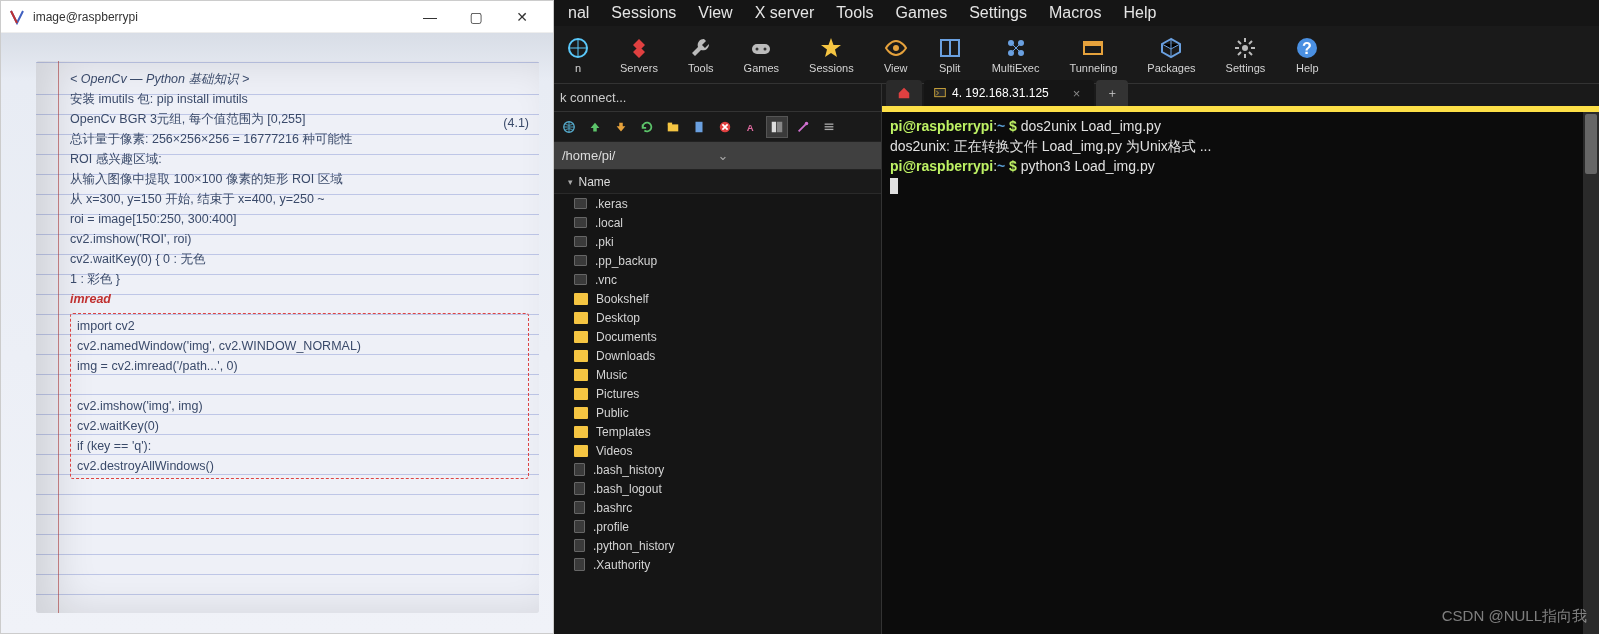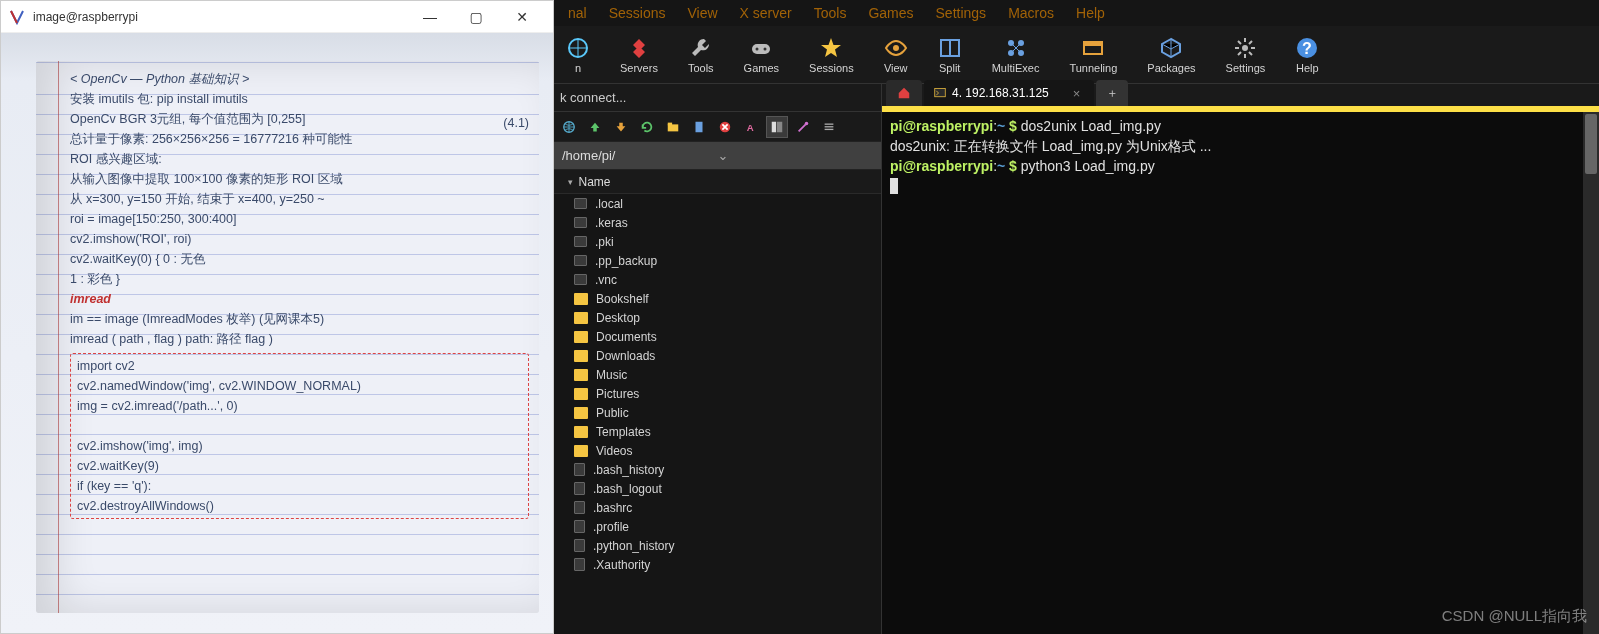--- a/index.html
+++ b/index.html
@@ -34,21 +34,21 @@
 .hw-page { float:right;margin-top:44px; }
 .hw-red { color:#c03030; font-weight:bold; font-style:italic; }
 .dashed {
   border:1.5px dashed #d44; border-radius:3px;
   padding:2px 6px; margin-top:4px;
 }
 
 
 .moba { flex: 1; height: 634px; background: #1e1e1e; display: flex; flex-direction: column; position: relative; }
 .menubar { height: 26px; background: #151515; display: flex; align-items: center; padding-left: 4px; gap: 2px; }
-.menuitem { color: #a16207; font-size: 14px; padding: 2px 10px; cursor: pointer; }
+.menuitem { color: #e5e5e5; font-size: 16px; padding: 2px 10px; cursor: pointer; }
 
 .toolbar { height: 58px; background: #1a1a1a; display: flex; align-items: center; padding-left: 6px; gap: 18px; border-bottom: 1px solid #333; }
 .toolbtn { display: flex; flex-direction: column; align-items: center; gap: 2px; cursor: pointer; padding: 2px 6px; }
 .toolbtn .toollabel { color: #d4d4d4; font-size: 11px; }
 .toolbtn svg { width: 24px; height: 24px; }
 
 .midrow { flex: 1; display: flex; min-height: 0; }
 
 
 .sidebar { width: 328px; background: #202020; display: flex; flex-direction: column; border-right: 1px solid #333; }
@@ -117,31 +117,27 @@
           <div>总计量于像素: 256×256×256 = 16777216 种可能性</div>
           <div>ROI 感兴趣区域:</div>
           <div>   从输入图像中提取 100×100 像素的矩形 ROI 区域</div>
           <div>   从 x=300, y=150 开始, 结束于 x=400, y=250  ~</div>
           <div>      roi = image[150:250, 300:400]</div>
           <div>      cv2.imshow('ROI', roi)</div>
           <div>      cv2.waitKey(0)                      { 0 : 无色</div>
           <div>                                                     1 : 彩色 }</div>
         </div>
       <div><span class="hw-red">imread</span></div>
-      <div id="hw-imread">
-          <div>im == image             (ImreadModes 枚举)    (见网课本5)</div>
-          <div>imread ( path , flag )      path: 路径   flag )</div>
-        </div>
       <div class="dashed" id="hw-dashed">
           <div>import cv2</div>
           <div>cv2.namedWindow('img', cv2.WINDOW_NORMAL)</div>
           <div>img = cv2.imread('/path...', 0)</div>
           <div>&nbsp;</div>
           <div>cv2.imshow('img', img)</div>
-          <div>cv2.waitKey(9)</div>
+          <div>cv2.waitKey(0)</div>
           <div>if (key == 'q'):</div>
           <div>cv2.destroyAllWindows()</div>
         </div>
     </div>
   </div>
 </div>
 
 <div class="moba">
   <div class="menubar" id="menubar">
       <div class="menuitem">nal</div>
@@ -317,25 +313,25 @@
         <span>/home/pi/</span>
         <span class="dd">⌄</span>
       </div>
       <div class="colhead">
           <span class="tri">▾</span>
           <span>Name</span>
         </div>
       <div class="filelist" id="filelist">
           <div class="fileitem">
             <div class="ficon hfolder"></div>
+            <span>.keras</span>
+          </div>
+          <div class="fileitem">
+            <div class="ficon hfolder"></div>
             <span>.local</span>
-          </div>
-          <div class="fileitem">
-            <div class="ficon hfolder"></div>
-            <span>.keras</span>
           </div>
           <div class="fileitem">
             <div class="ficon hfolder"></div>
             <span>.pki</span>
           </div>
           <div class="fileitem">
             <div class="ficon hfolder"></div>
             <span>.pp_backup</span>
           </div>
           <div class="fileitem">

